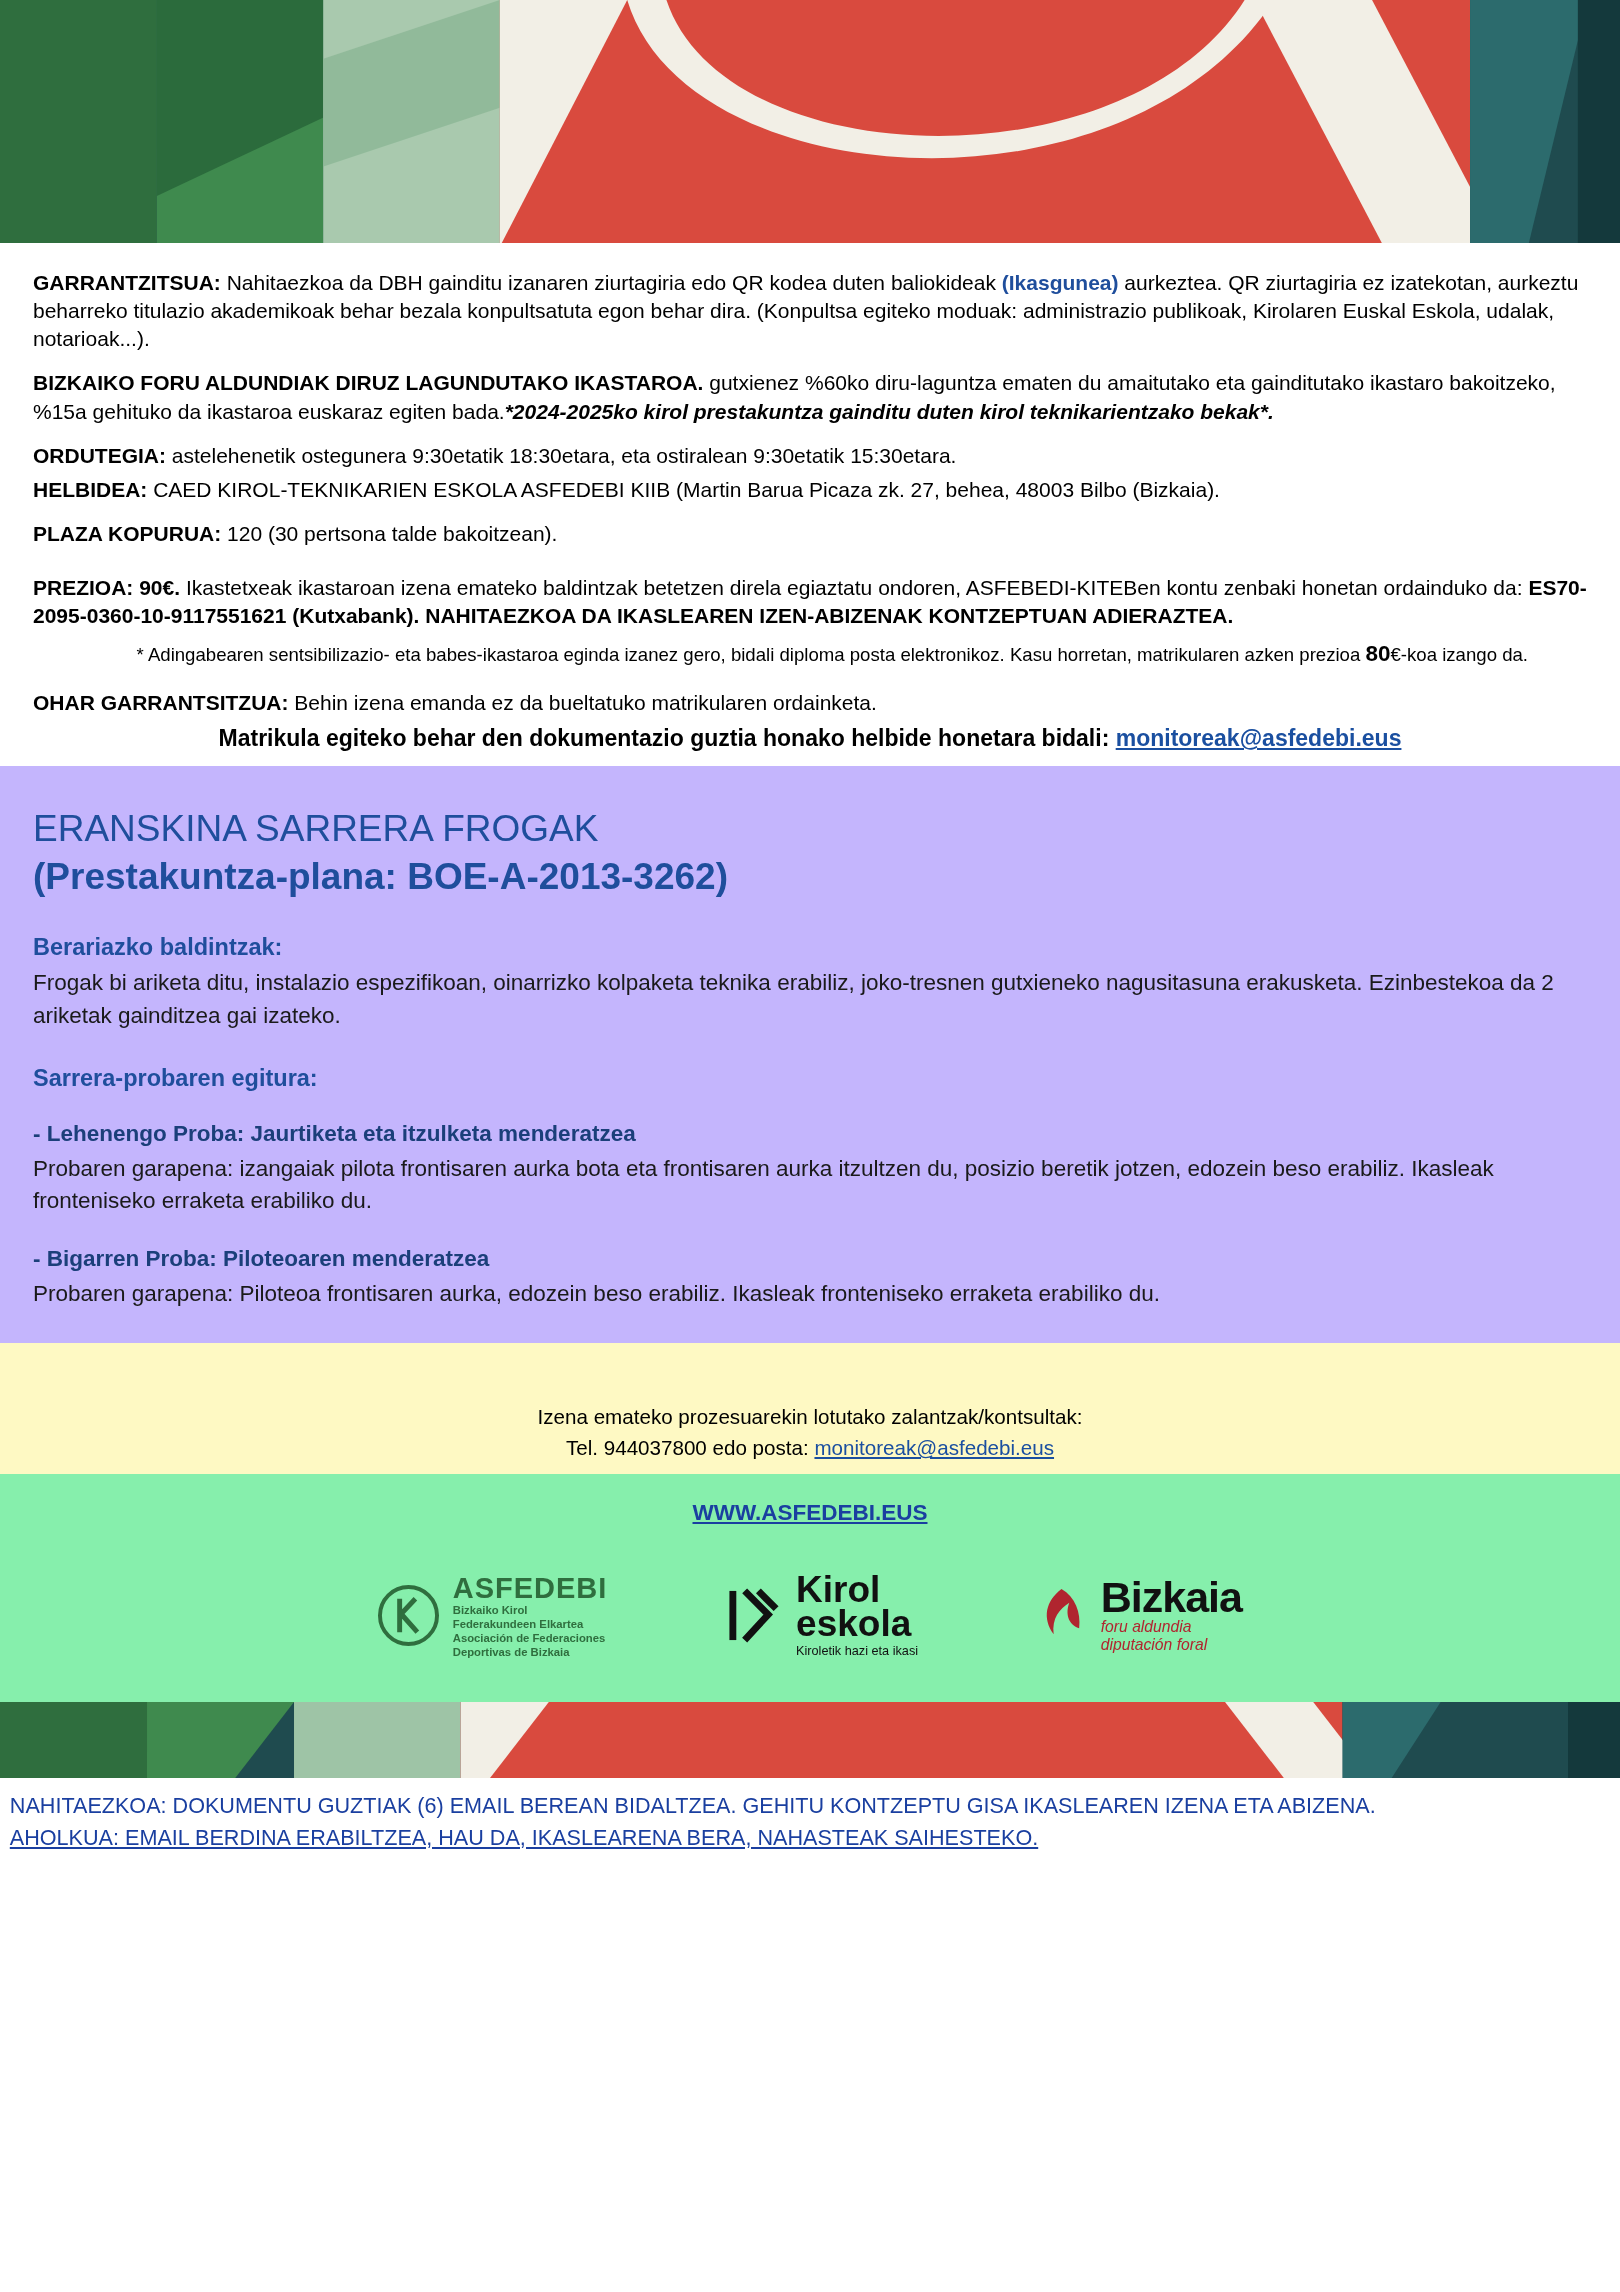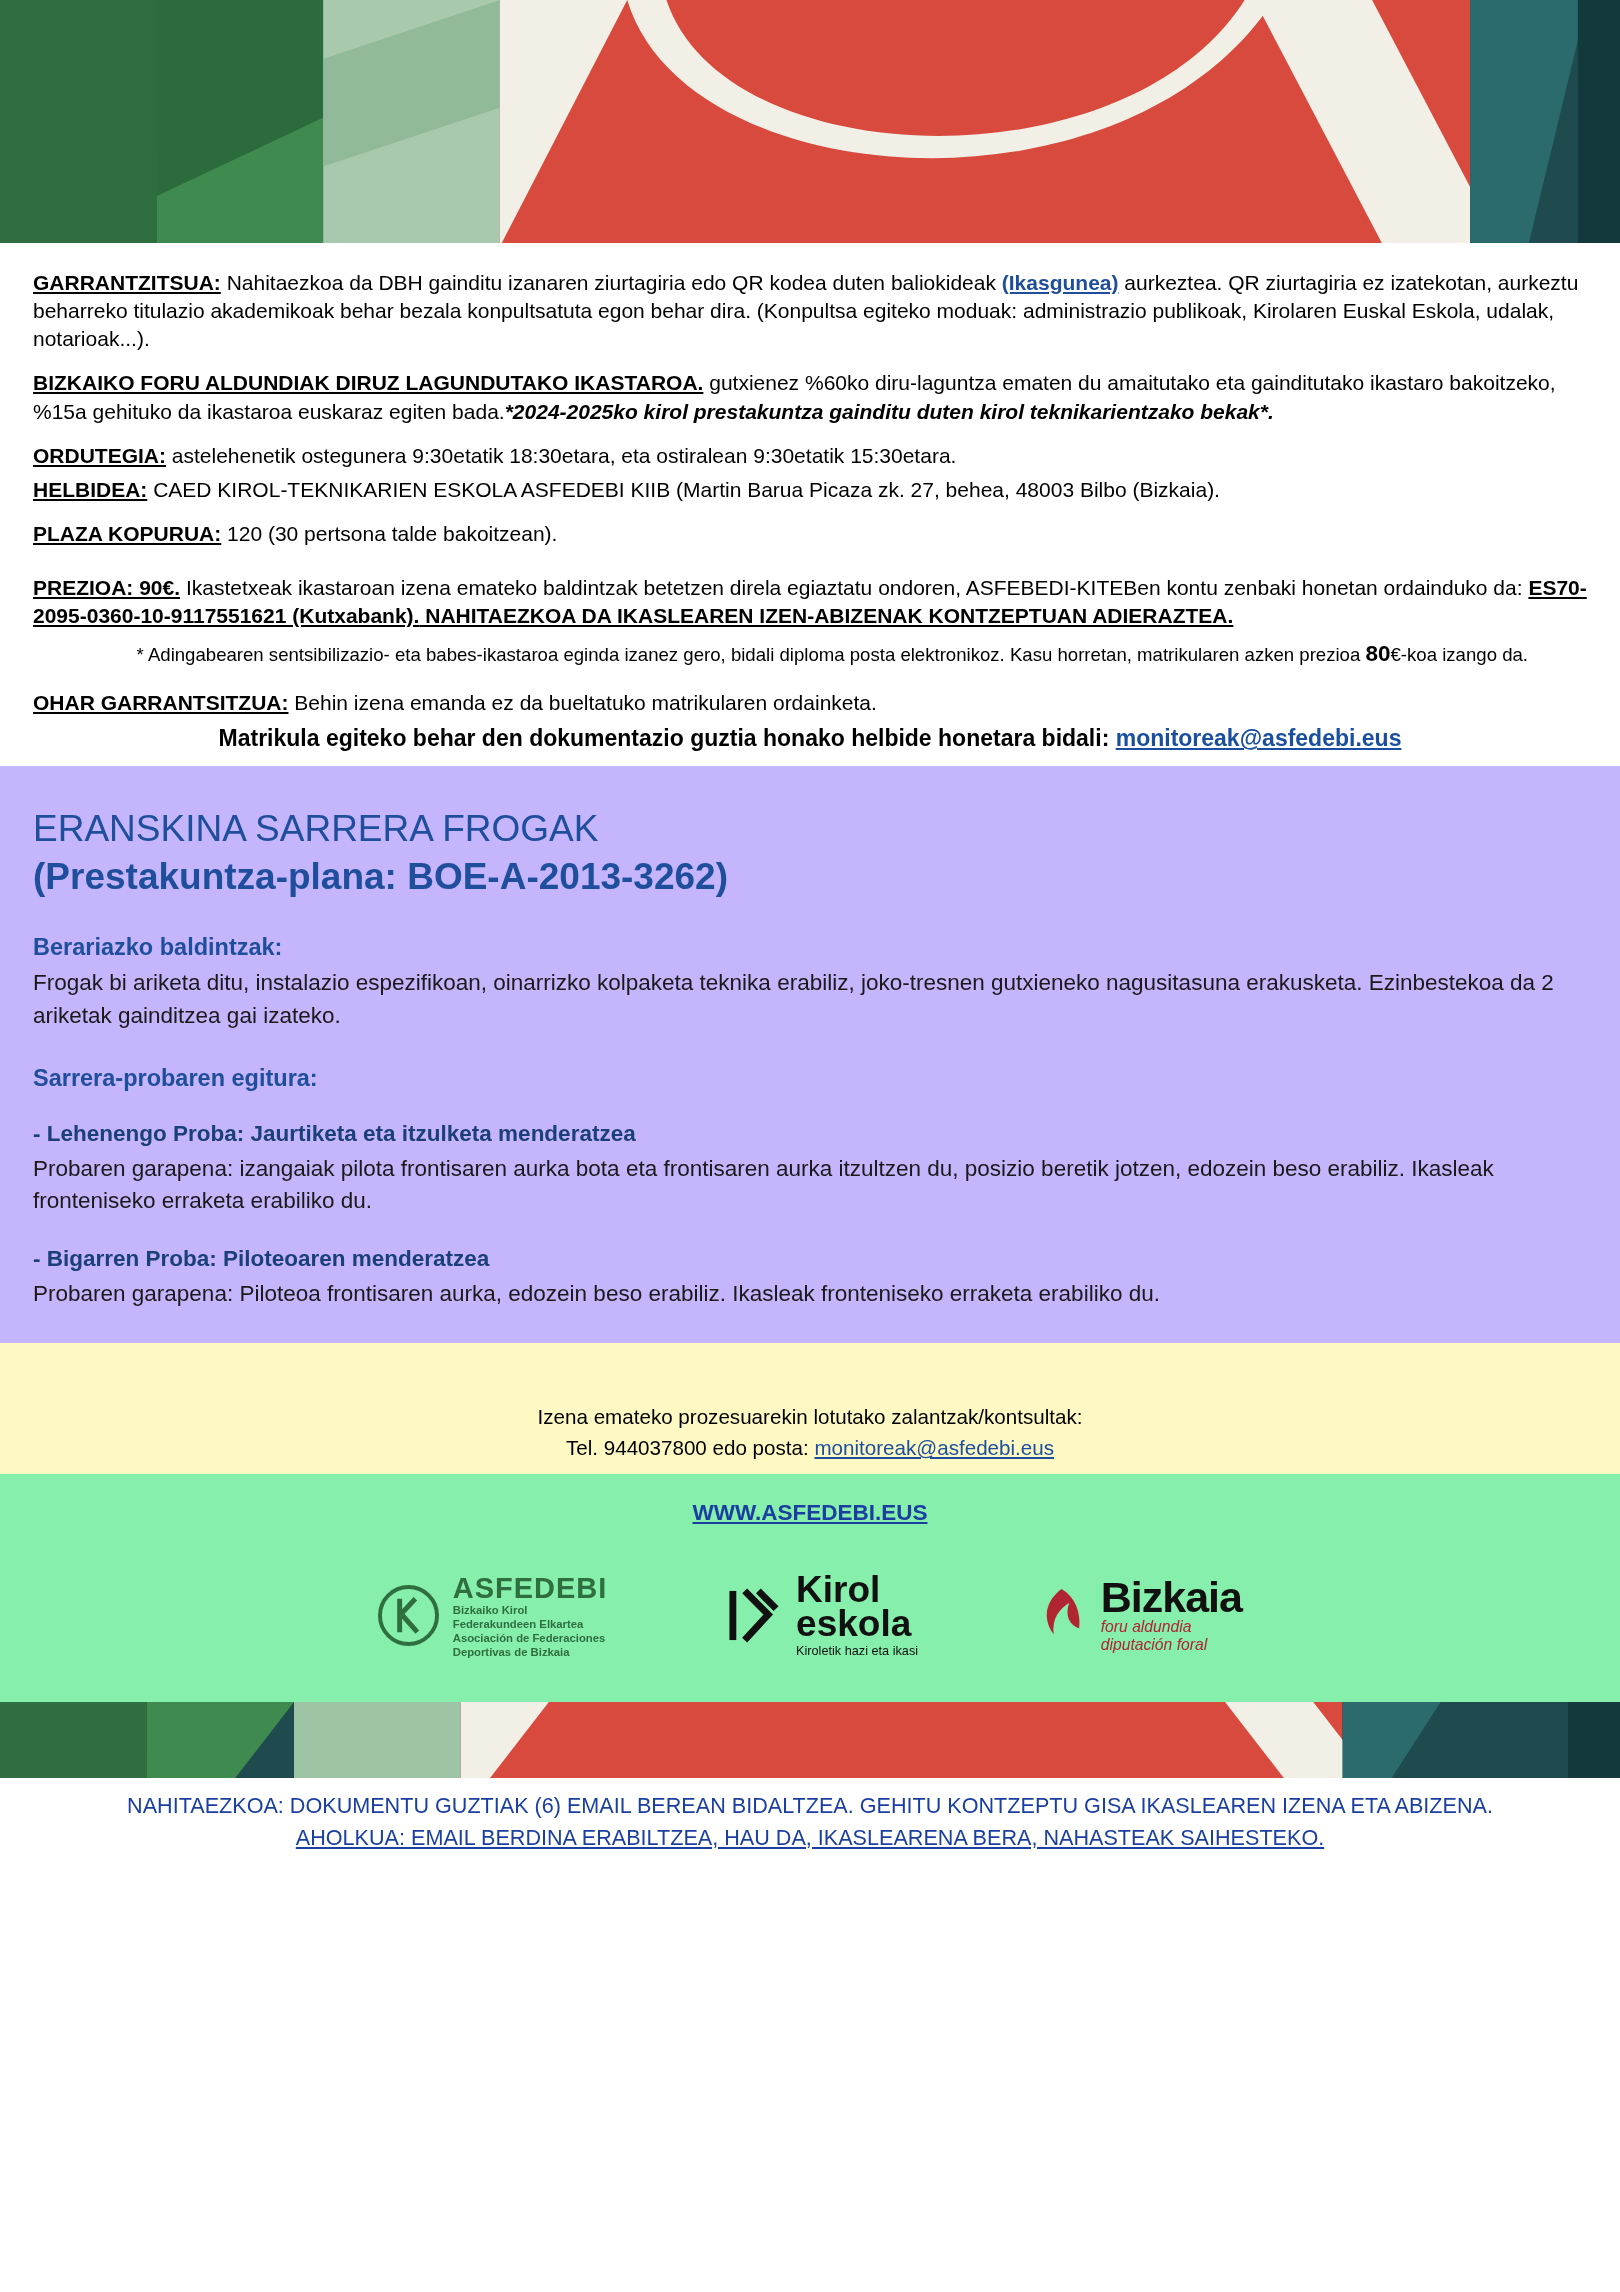--- a/index.html
+++ b/index.html
@@ -30,21 +30,21 @@
   .sheet {
     padding: 25.5px 33px 0 33px;
     box-sizing: border-box;
   }
   p, div.para {
     margin: 0 0 15.7px 0;
     font-size: 21px;
     line-height: 1.35;
     color: #000;
   }
-  .b { font-weight: bold; text-decoration: underline; }
+  .b { font-weight: bold; }
   .bi { font-weight: bold; font-style: italic; }
   .blue { color: #1f4e9c; }
   .link {
     color: #1a4fa0;
     text-decoration: underline;
   }
 
   .indent-note {
     margin: 0 0 7.8px 0;
     padding: 0 59px 0 27.4px;
@@ -132,21 +132,20 @@
   .kirol-sub { font-size: 12.7px; color:#111; margin-top:3.9px; }
   .biz-name { font-size: 43px; font-weight: bold; color:#111; line-height:0.95; letter-spacing:-1px;}
   .biz-sub { font-size: 15.7px; color:#b0252f; font-style: italic; line-height:1.2; }
 
   
   .footband { position:relative; width:1620px; height:76px; overflow:hidden; }
   .footband svg { display:block; width:1620px; height:76px; }
 
   
   .footer-note {
-    text-align: center;
     padding: 11.8px 9.8px 0 9.8px;
     font-size: 21.6px;
     color: #1a3fa0;
     line-height: 1.45;
   }
   .footer-note .u { text-decoration: underline; }
 </style>
 </head>
 <body>
 

